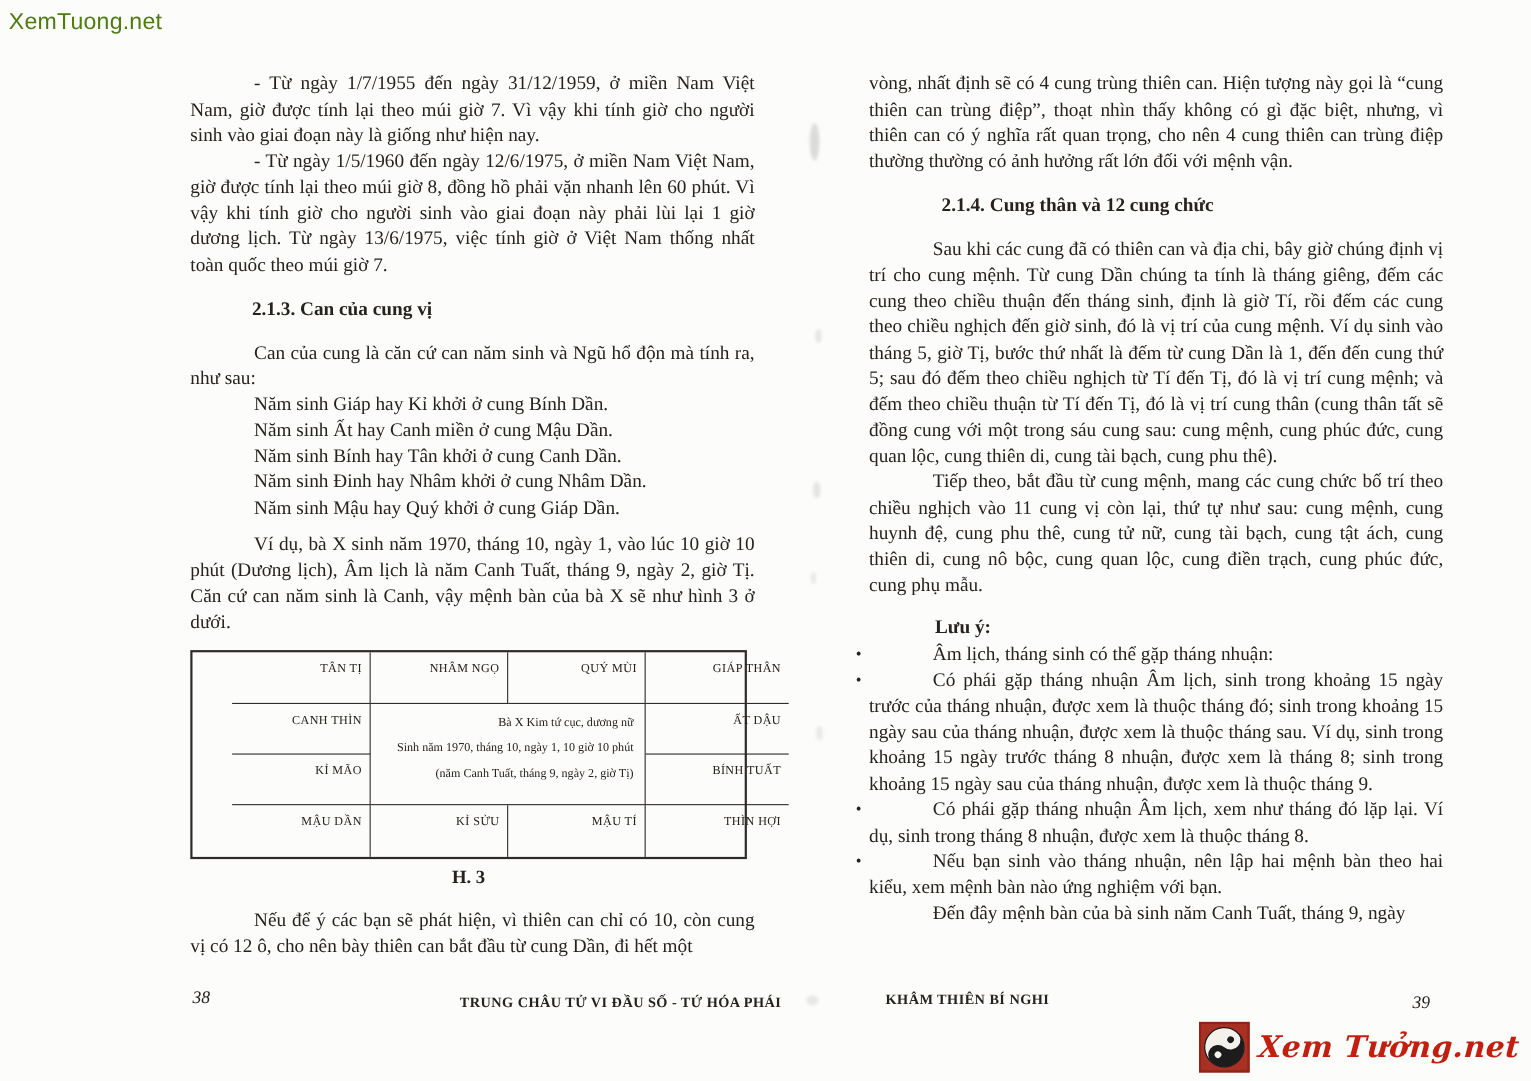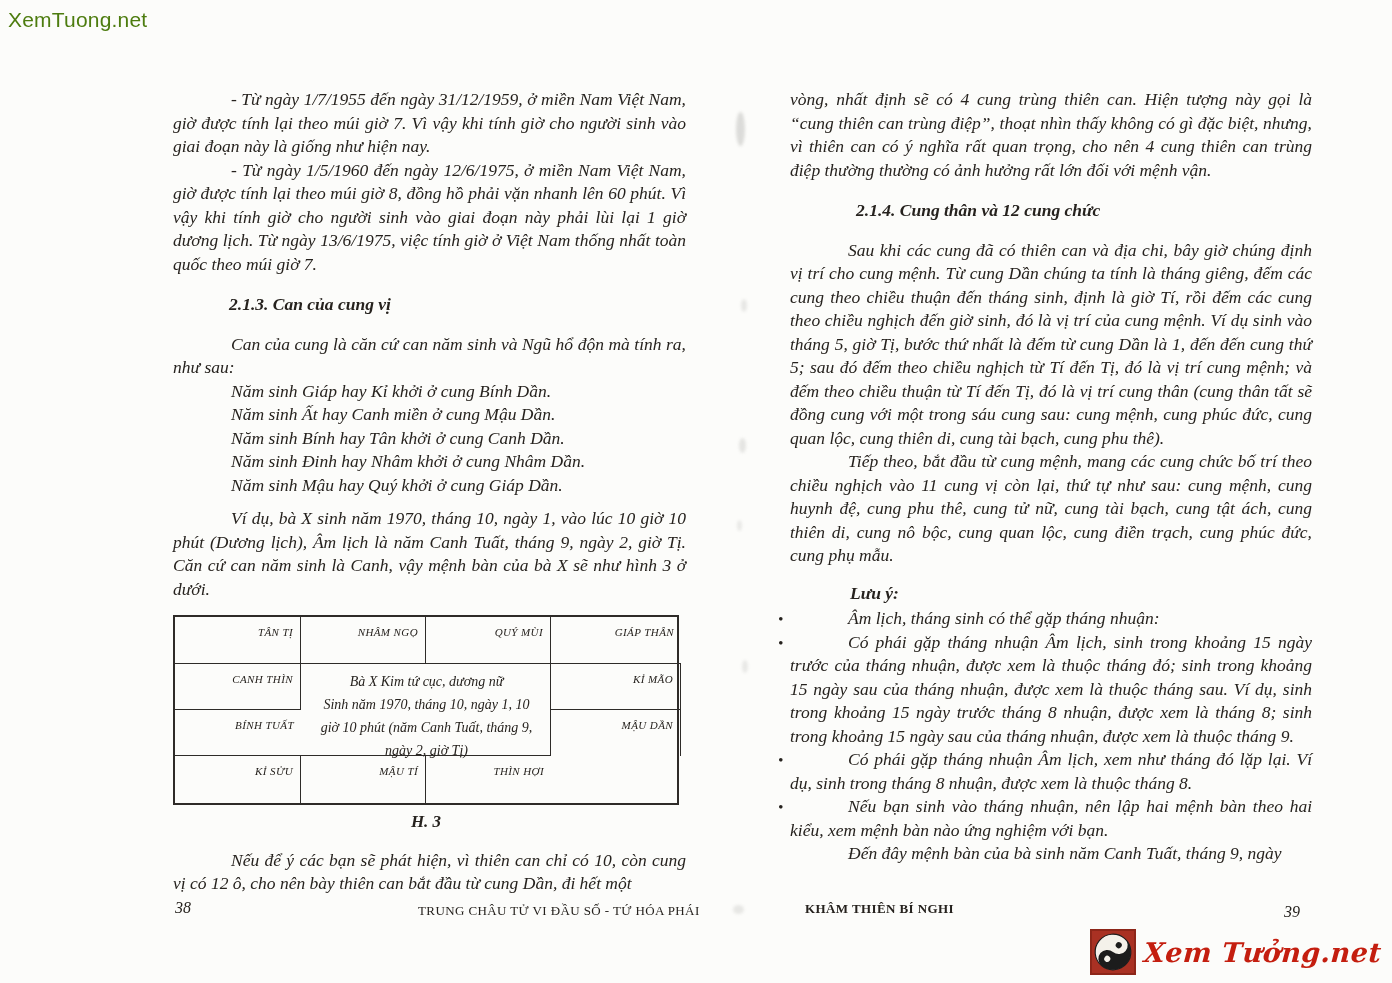--- a/index.html
+++ b/index.html
@@ -13,24 +13,23 @@
     -webkit-font-smoothing:antialiased;
   }
 
   .watermark {
     position:absolute; left:8px; top:8px;
     font-family:"Liberation Sans", sans-serif;
     font-size:21px; color:#4d7c0f; letter-spacing:0.2px;
   }
 
   .page-col {
-    position:absolute; top:88px;
+    position:absolute; top:64px;
     font-size:17.5px; line-height:23.5px;
     text-align:justify;
-    font-style:italic;
   }
   .page-left  { left:173px; width:513px; }
   .page-right { left:790px; width:522px; }
 
   p.body-par { text-indent:58px; }
   p.no-indent { text-indent:0; }
 
   h3.section {
     font-size:17.5px; font-weight:bold;
     margin:17px 0 16px 56px; text-align:left;
@@ -51,51 +50,52 @@
 
   
   .chart-wrap { margin-top:14px; }
   .chart-grid {
     display:grid;
     grid-template-columns:126px 125px 125px 130px;
     grid-template-rows:47px 46px 46px 47px;
     width:506px;
     border:2px solid #2e2b28;
     background:#fcfcfa;
+    padding-left:36px;
   }
   .chart-grid .cell {
     border-right:1.5px solid #2e2b28;
     border-bottom:1.5px solid #2e2b28;
     position:relative;
   }
   .chart-grid .cell.last-col { border-right:none; }
   .chart-grid .cell.last-row { border-bottom:none; }
   .chart-grid .lbl {
     position:absolute; top:4px; right:7px;
     font-size:11px; letter-spacing:0.4px;
     color:#26221e; white-space:nowrap;
   }
   .chart-grid .center {
     grid-column:2 / 4; grid-row:2 / 4;
     border-right:1.5px solid #2e2b28;
     border-bottom:1.5px solid #2e2b28;
     padding:6px 10px 0 12px;
-    font-size:14px; line-height:23px;
-    text-align:center;
+    font-size:11px; line-height:23px;
+    text-align:right;
   }
   .chart-caption {
     width:506px; text-align:center;
     font-size:17px; font-weight:bold; margin-top:5px;
   }
 
   
   .footer-item { position:absolute; font-size:13px; letter-spacing:0.4px; }
   .pg-num { font-size:16px; font-style:italic; letter-spacing:0; }
   .f-left-num   { left:175px;  top:899px; }
-  .f-left-title { left:418px;  top:903px; font-weight:400; }
+  .f-left-title { left:418px;  top:903px; font-weight:700; }
   .f-right-title{ left:805px;  top:901px; font-weight:600; }
   .f-right-num  { left:1284px; top:903px; }
 
   
   .logo {
     position:absolute; right:4px; bottom:8px;
     display:flex; align-items:center; gap:8px;
   }
   .logo .yy-box {
     width:46px; height:46px;
@@ -173,20 +173,23 @@
           <span class="lbl">GIÁP THÂN</span>
         </div>
 
       <div class="cell">
           <span class="lbl">CANH THÌN</span>
         </div>
       <div class="center">
         <div>Bà X Kim tứ cục, dương nữ</div>
         <div>Sinh năm 1970, tháng 10, ngày 1, 10 giờ 10 phút (năm Canh Tuất, tháng 9, ngày 2, giờ Tị)</div>
       </div>
+      <div class="cell last-col">
+          <span class="lbl">ẤT DẬU</span>
+        </div>
 
       <div class="cell">
           <span class="lbl">KỈ MÃO</span>
         </div>
       <div class="cell last-col">
           <span class="lbl">BÍNH TUẤT</span>
         </div>
 
       <div class="cell last-row">
           <span class="lbl">MẬU DẦN</span>

